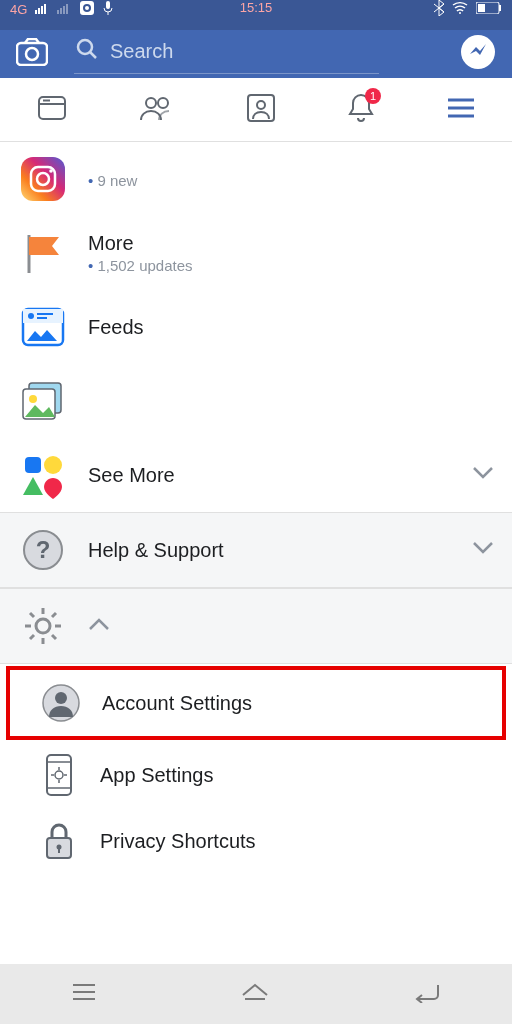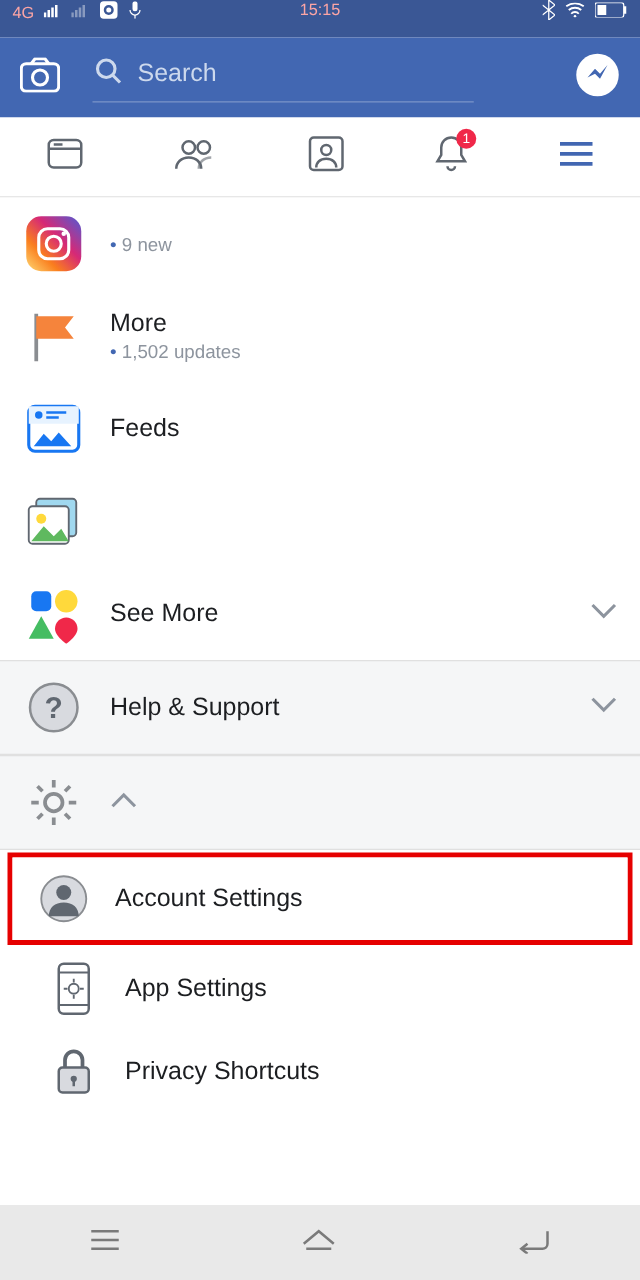--- a/index.html
+++ b/index.html
@@ -1,20 +1,20 @@
 <!DOCTYPE html>
 <html><head>
 <meta charset="utf-8">
 <style>
   * { box-sizing: border-box; margin: 0; padding: 0; }
   html, body { width: 512px; height: 1024px; font-family: -apple-system, Helvetica, Arial, sans-serif; background: #fff; }
   .statusbar { height: 30px; background: #3a5795; color: #fca5a5; display: flex; align-items: flex-start; justify-content: space-between; padding: 0 10px; font-size: 13px; }
   .statusbar .left, .statusbar .right { display: flex; align-items: center; gap: 8px; }
   .statusbar .center { position: absolute; left: 50%; transform: translateX(-50%); font-weight: 500; }
-  .searchbar { height: 64px; background: #4267b2; display: flex; align-items: center; padding: 0 16px; gap: 14px; }
+  .searchbar { height: 48px; background: #4267b2; display: flex; align-items: center; padding: 0 16px; gap: 14px; }
   .tabbar { height: 64px; background: #fff; border-bottom: 1px solid #e0e0e0; display: flex; align-items: center; justify-content: space-around; }
   .tabbar > div { position: relative; }
   .badge { position: absolute; top: -4px; right: -6px; background: #f02849; color: #fff; font-size: 11px; border-radius: 50%; width: 16px; height: 16px; display: flex; align-items: center; justify-content: center; }
   .menu-list { }
   .menu-row { display: flex; align-items: center; padding: 12px 18px; gap: 20px; }
   .menu-row.white { background: #fff; }
   .menu-row.gray { background: #f5f6f7; border-top: 1px solid #e0e0e0; border-bottom: 1px solid #e0e0e0; }
   .menu-row .icon-slot { width: 50px; height: 50px; display: flex; align-items: center; justify-content: center; flex-shrink: 0; }
   .menu-row .text { flex: 1; }
   .menu-row .text .title { font-size: 20px; color: #1c1e21; }
@@ -271,21 +271,21 @@
         </svg>
     </div>
     <span class="chev">
       <svg width="22" height="14" viewBox="0 0 22 14">
           <path d="M2 12l9-9 9 9" fill="none" stroke="#8d949e" stroke-width="2.5"></path>
         </svg>
     </span>
   </div>
 
   <div class="highlight">
-    <div class="menu-row white" style="padding-left:20px">
+    <div class="menu-row white" style="padding-left:30px">
       <div class="icon-slot" style="width:42px;height:42px">
         <svg width="40" height="40" viewBox="0 0 40 40">
             <circle cx="20" cy="20" r="18" fill="#d8dadf" stroke="#8a8d91" stroke-width="1.5"></circle>
             <circle cx="20" cy="15" r="6" fill="#606770"></circle>
             <path d="M8 34c0-7 5-11 12-11s12 4 12 11" fill="#606770"></path>
           </svg>
       </div>
       <div class="text">
         <div class="title">Account Settings</div>
       </div>

